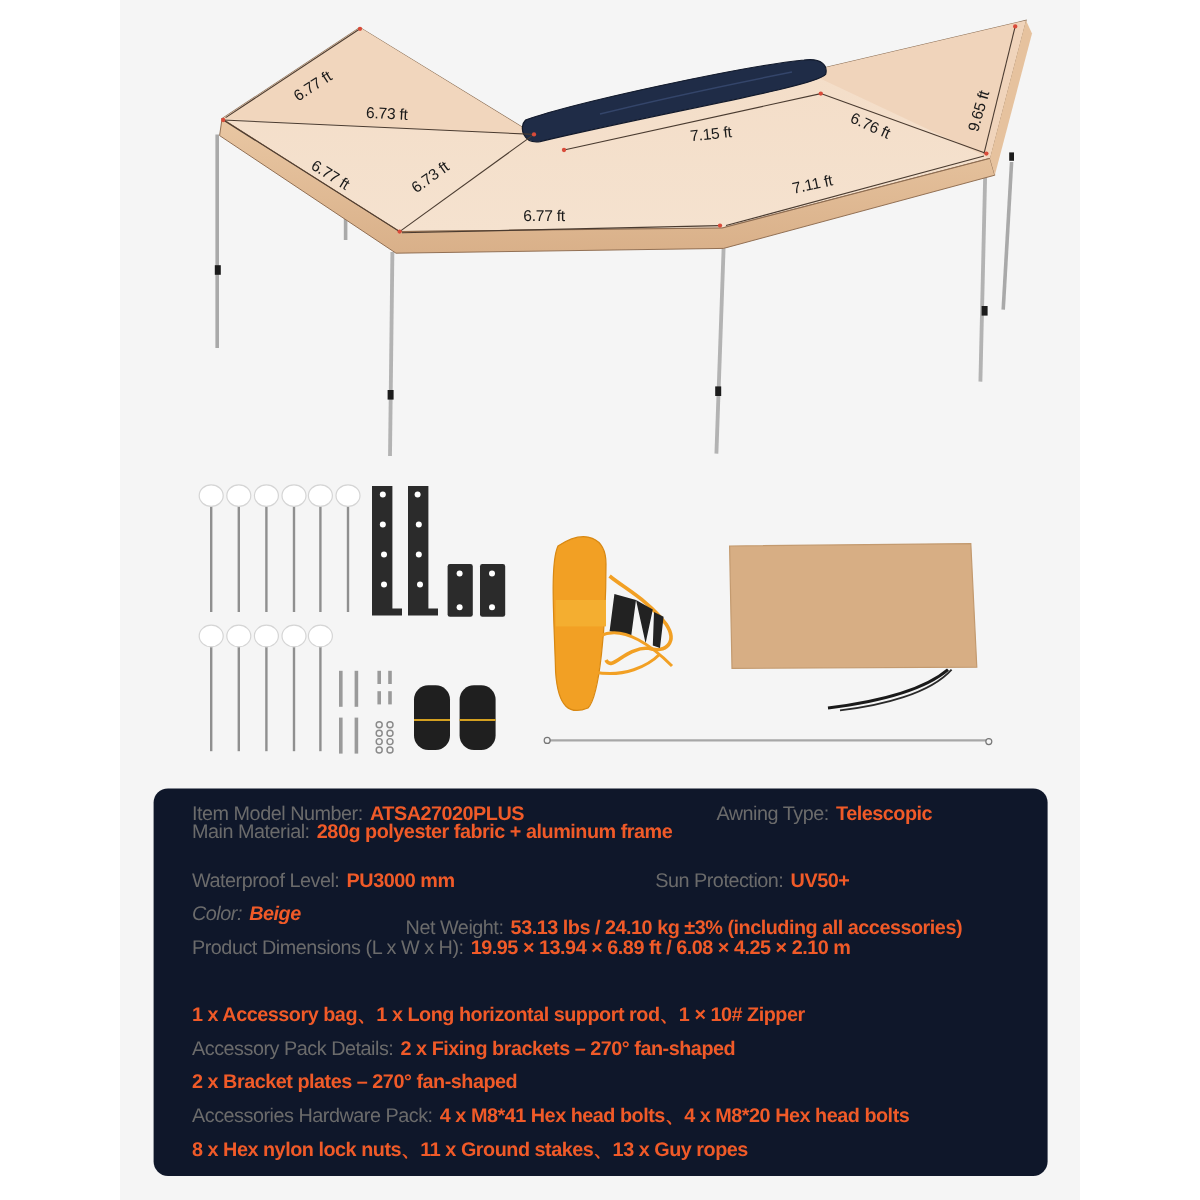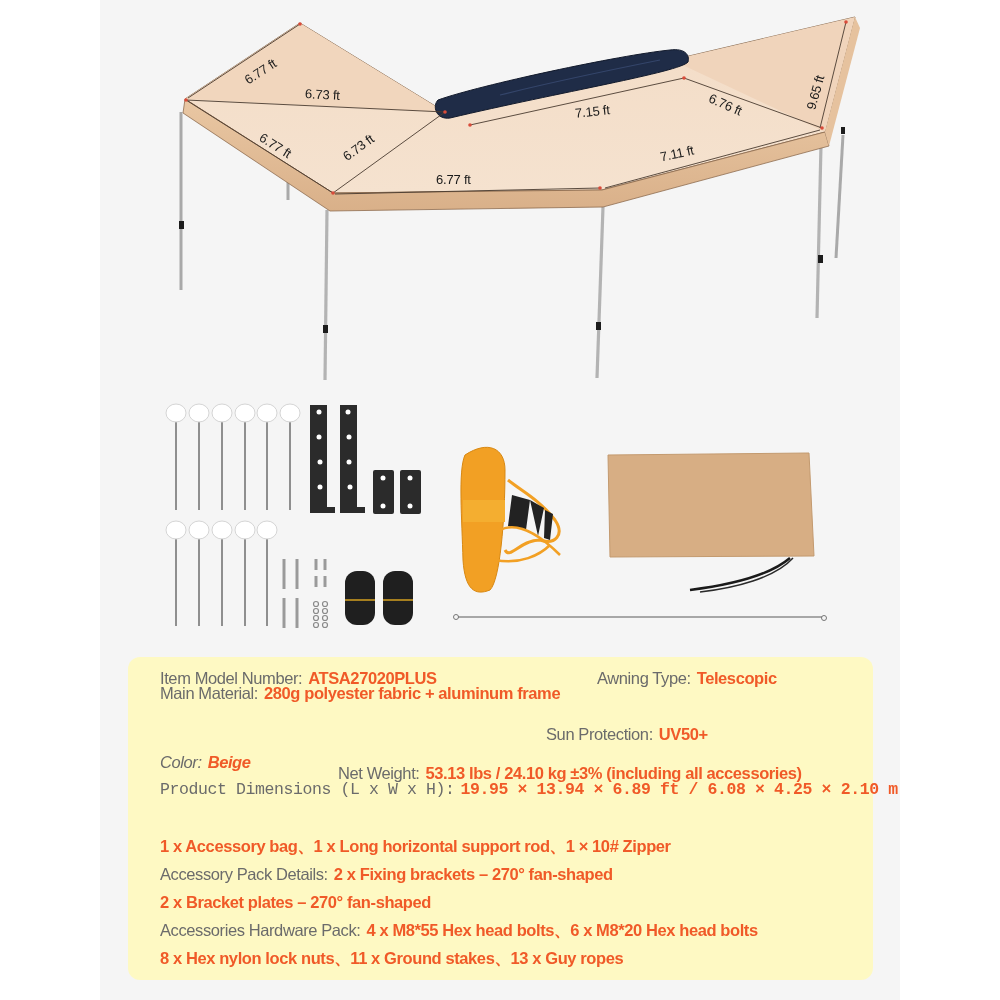--- a/index.html
+++ b/index.html
@@ -13,21 +13,21 @@
     background: #f5f5f5;
   }
   .scene { position: absolute; left: 0; top: 0; width: 1000px; height: 660px; }
   .scene svg { position: absolute; left: 0; top: 0; }
   .dim-label {
     position: absolute; font-size: 13px; color: #1a1a1a; white-space: nowrap;
     transform-origin: center center; letter-spacing: -0.2px;
   }
   .spec-card {
     position: absolute; left: 128px; top: 657px; width: 745px; height: 323px;
-    background: #fef9c3; border-radius: 12px;
+    background: #0f172a; border-radius: 12px;
   }
   .spec-line {
     position: absolute; left: 32px; font-size: 16.5px; line-height: 20px;
     white-space: nowrap; letter-spacing: -0.4px;
   }
   .lbl { color: #6b6b6b; }
   .val { color: #f05a28; font-weight: bold; }
   .gap { display: inline-block; width: 6px; }
 </style>
 </head>
@@ -228,45 +228,48 @@
     <span class="lbl">Item Model Number:</span><span class="gap"></span><span class="val">ATSA27020PLUS</span>
   </div>
   <div class="spec-line" style="top:11px;left:469px;">
     <span class="lbl">Awning Type:</span><span class="gap"></span><span class="val">Telescopic</span>
   </div>
 
   <div class="spec-line" style="top:26px;">
     <span class="lbl">Main Material:</span><span class="gap"></span><span class="val">280g polyester fabric + aluminum frame</span>
   </div>
 
+  <div class="spec-line" style="top:67px;">
+    <span class="lbl">Waterproof Level:</span><span class="gap"></span><span class="val">PU3000 mm</span>
+  </div>
   <div class="spec-line" style="top:67px;left:418px;">
     <span class="lbl">Sun Protection:</span><span class="gap"></span><span class="val">UV50+</span>
   </div>
 
   <div class="spec-line" style="top:95px;font-style:italic;">
     <span class="lbl">Color:</span><span class="gap"></span><span class="val">Beige</span>
   </div>
   <div class="spec-line" style="top:106px;left:210px;">
     <span class="lbl">Net Weight:</span><span class="gap"></span><span class="val">53.13 lbs / 24.10 kg ±3% (including all accessories)</span>
   </div>
 
-  <div class="spec-line" style="top:123px;font-family:Liberation Mono, monospace;">
+  <div class="spec-line" style="top:123px;">
     <span class="lbl">Product Dimensions (L x W x H):</span><span class="gap"></span><span class="val">19.95 × 13.94 × 6.89 ft / 6.08 × 4.25 × 2.10 m</span>
   </div>
 
   <div class="spec-line" style="top:179px;">
     <span class="val">1 x Accessory bag、1 x Long horizontal support rod、1 × 10# Zipper</span>
   </div>
 
   <div class="spec-line" style="top:207px;">
     <span class="lbl">Accessory Pack Details:</span><span class="gap"></span><span class="val">2 x Fixing brackets – 270° fan-shaped</span>
   </div>
   <div class="spec-line" style="top:235px;">
     <span class="val">2 x Bracket plates – 270° fan-shaped</span>
   </div>
 
   <div class="spec-line" style="top:263px;">
-    <span class="lbl">Accessories Hardware Pack:</span><span class="gap"></span><span class="val">4 x M8*55 Hex head bolts、6 x M8*20 Hex head bolts</span>
+    <span class="lbl">Accessories Hardware Pack:</span><span class="gap"></span><span class="val">4 x M8*41 Hex head bolts、4 x M8*20 Hex head bolts</span>
   </div>
   <div class="spec-line" style="top:291px;">
     <span class="val">8 x Hex nylon lock nuts、11 x Ground stakes、13 x Guy ropes</span>
   </div>
 </div>
 
 </body></html>

